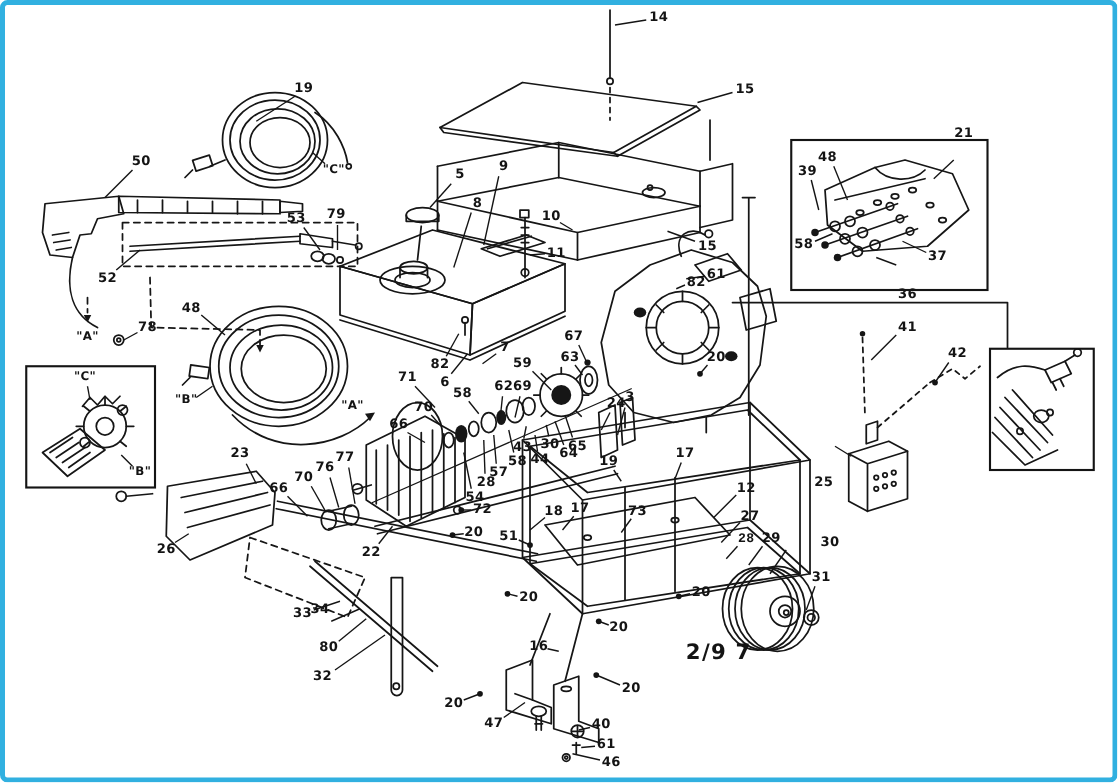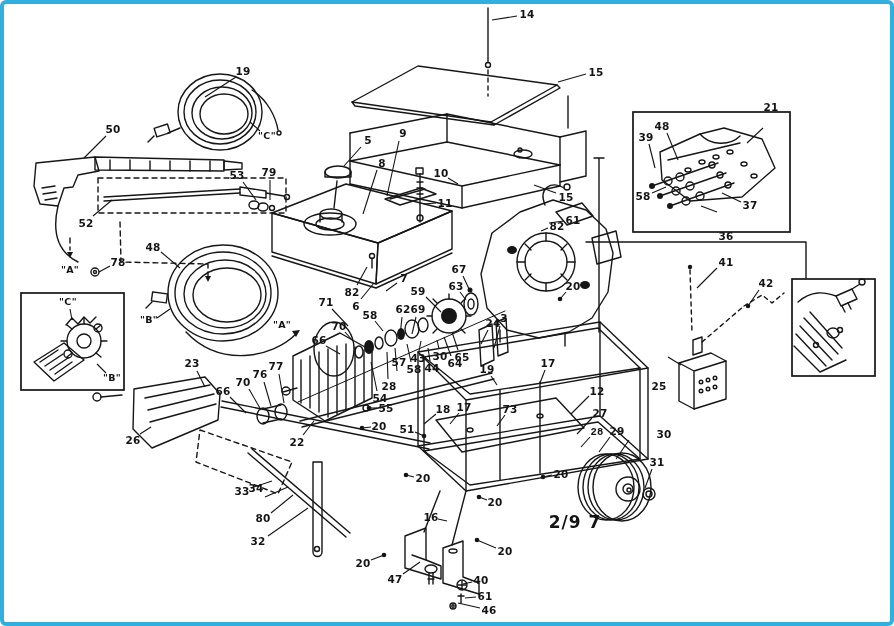--- a/index.html
+++ b/index.html
@@ -439,28 +439,28 @@
       <span class="callout" style="left: 370px; top: 315px;">58</span>
       <span class="callout" style="left: 403px; top: 309px;">62</span>
       <span class="callout" style="left: 418px; top: 309px;">69</span>
       <span class="callout" style="left: 418px; top: 291px;">59</span>
       <span class="callout" style="left: 459px; top: 269px;">67</span>
       <span class="callout" style="left: 456px; top: 286px;">63</span>
       <span class="callout" style="left: 418px; top: 358px;">43</span>
       <span class="callout" style="left: 440px; top: 356px;">30</span>
       <span class="callout" style="left: 432px; top: 368px;">44</span>
       <span class="callout" style="left: 414px; top: 369px;">58</span>
-      <span class="callout" style="left: 399px; top: 362px;">57</span>
+      <span class="callout" style="left: 399px; top: 378px;">57</span>
       <span class="callout" style="left: 389px; top: 386px;">28</span>
       <span class="callout" style="left: 380px; top: 398px;">54</span>
       <span class="callout" style="left: 462px; top: 357px;">65</span>
       <span class="callout" style="left: 455px; top: 363px;">64</span>
       <span class="callout" style="left: 493px; top: 323px;">24</span>
       <span class="callout" style="left: 504px; top: 318px;">3</span>
-      <span class="callout" style="left: 386px; top: 408px;">55</span>
+      <span class="callout" style="left: 386px; top: 408px;">72</span>
       <span class="callout" style="left: 573px; top: 286px;">20</span>
       <span class="callout" style="left: 726px; top: 262px;">41</span>
       <span class="callout" style="left: 766px; top: 283px;">42</span>
       <span class="callout" style="left: 659px; top: 352px; margin-top: 34px;">25</span>
       <span class="callout" style="left: 646px; top: 137px;">39</span>
       <span class="callout" style="left: 662px; top: 126px;">48</span>
       <span class="callout" style="left: 771px; top: 107px;">21</span>
       <span class="callout" style="left: 643px; top: 196px;">58</span>
       <span class="callout" style="left: 750px; top: 205px;">37</span>
       <span class="callout" style="left: 726px; top: 215px; margin-top: 21px;">36</span>

